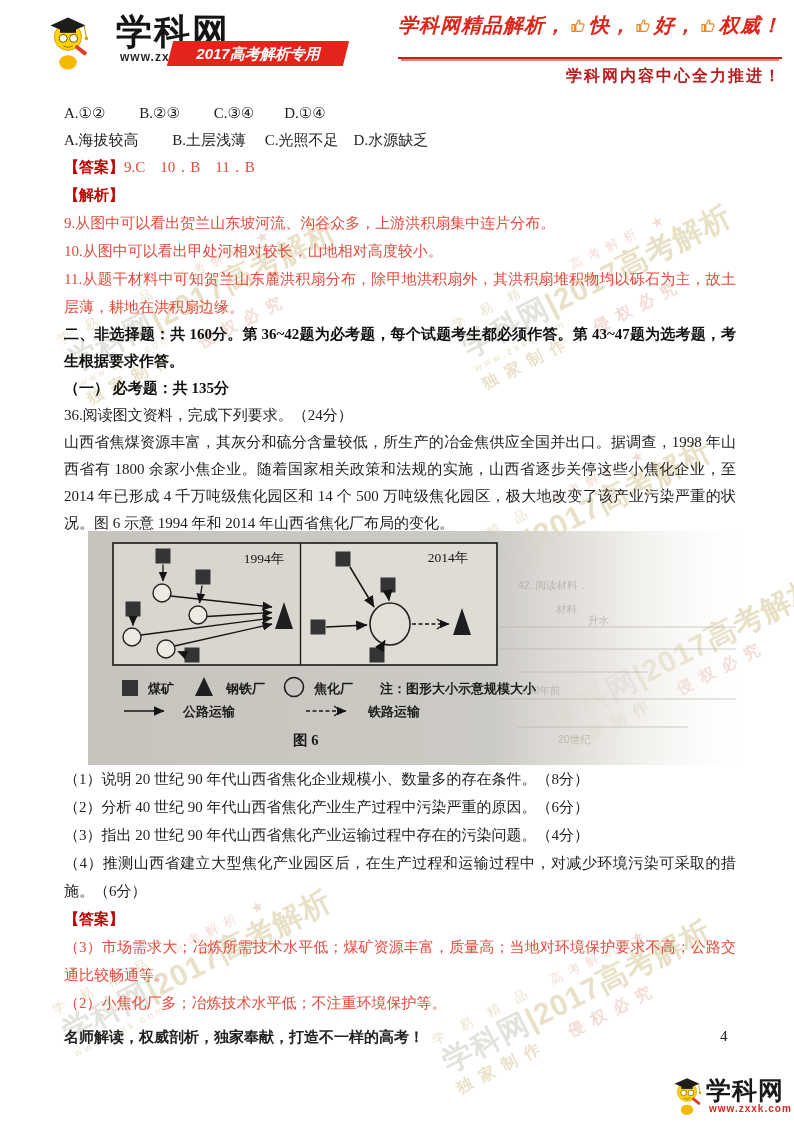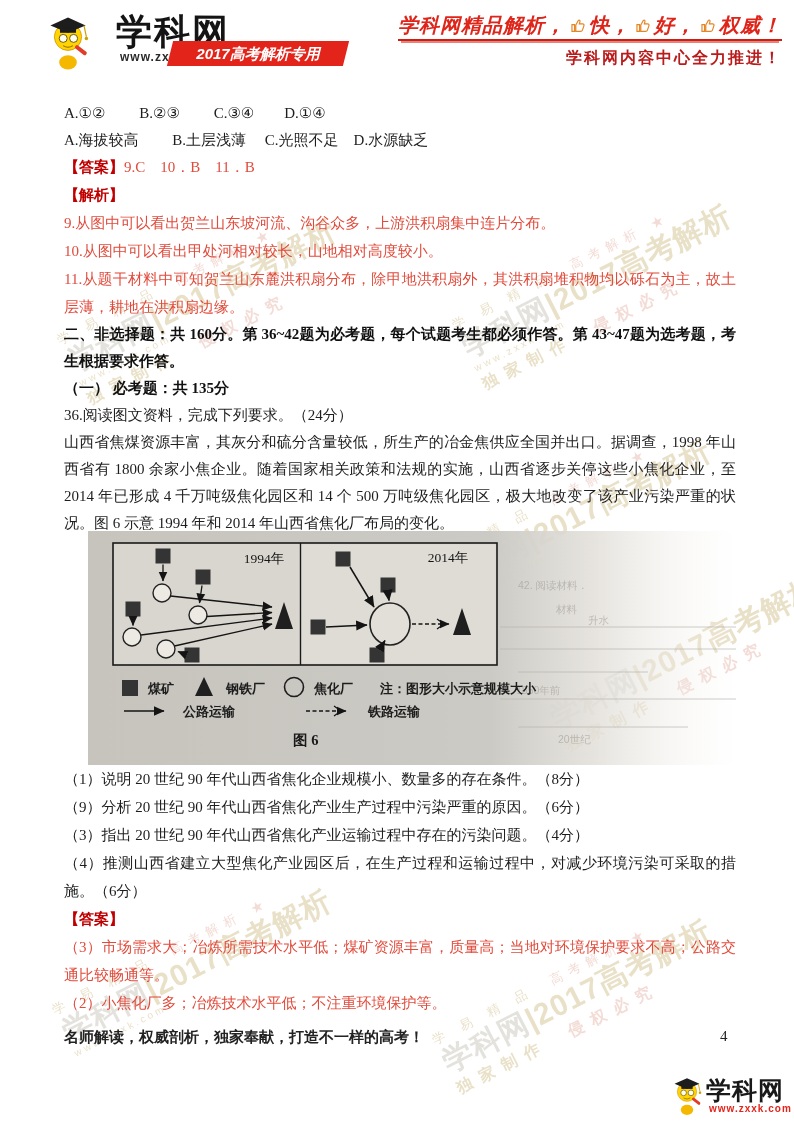--- a/index.html
+++ b/index.html
@@ -11,21 +11,21 @@
              font-family:"Liberation Sans",sans-serif;letter-spacing:2px;}
   .hdr-url{position:absolute;left:120px;top:50px;font-size:12px;font-weight:bold;color:#2a2a2a;
            font-family:"Liberation Sans",sans-serif;letter-spacing:1px;}
   .hdr-banner{position:absolute;left:170px;top:41px;width:176px;height:25px;background:#e3241b;
               transform:skewX(-14deg);}
   .hdr-banner span{display:block;transform:skewX(14deg);color:#fff;font-weight:bold;font-style:italic;
                    font-size:15px;text-align:center;line-height:25px;font-family:"Liberation Sans",sans-serif;}
   .slogan-block{position:absolute;right:12px;top:12px;text-align:right;z-index:3;}
   .slogan1{display:flex;align-items:center;justify-content:flex-end;gap:2px;
            color:#df241a;font-weight:bold;font-style:italic;font-size:20px;letter-spacing:1px;
-           border-bottom:2px solid #cf1d12;padding-bottom:0;box-shadow:0 5px 0 -3px rgba(207,29,18,.55);}
+           border-bottom:2px solid #cf1d12;padding-bottom:18px;box-shadow:0 5px 0 -3px rgba(207,29,18,.55);}
   .thumb{width:17px;height:17px;margin:0 1px;}
   .slogan2{margin-top:7px;font-size:16px;font-weight:bold;color:#b91c1c;letter-spacing:2px;
            font-family:"Liberation Sans",sans-serif;}
   
   .wm{position:absolute;z-index:2;transform:rotate(-27deg);transform-origin:left top;opacity:.55;
       pointer-events:none;white-space:nowrap;font-family:"Liberation Sans",sans-serif;line-height:1.15;}
   .wm-mini{font-size:13px;letter-spacing:7px;}
   .wm-main{font-size:30px;font-weight:bold;letter-spacing:1px;}
   .wm-url{font-size:10px;letter-spacing:3px;}
   .wm-l2{font-size:16px;font-weight:bold;letter-spacing:9px;margin-top:3px;}
@@ -240,21 +240,21 @@
           <line x1="251" y1="180" x2="258" y2="180" stroke="#141414" stroke-width="1.3" marker-end="url(#ah)"></line>
         </g>
         <text x="280" y="185" class="figtext" font-size="13">铁路运输</text>
 
         <text x="205" y="214" font-size="14.5" font-weight="bold" fill="#1a1a1a">图 6</text>
       </svg>
     </div>
 
     <div class="subq">
       <p>（1）说明 20 世纪 90 年代山西省焦化企业规模小、数量多的存在条件。（8分）</p>
-      <p>（9）分析 20 世纪 90 年代山西省焦化产业生产过程中污染严重的原因。（6分）</p>
+      <p>（2）分析 40 世纪 90 年代山西省焦化产业生产过程中污染严重的原因。（6分）</p>
       <p>（3）指出 20 世纪 90 年代山西省焦化产业运输过程中存在的污染问题。（4分）</p>
       <p>（4）推测山西省建立大型焦化产业园区后，在生产过程和运输过程中，对减少环境污染可采取的措施。（6分）</p>
     </div>
 
     <div class="ans2">
       <p><span class="redlabel">【答案】</span></p>
       <p class="red">（3）市场需求大；冶炼所需技术水平低；煤矿资源丰富，质量高；当地对环境保护要求不高；公路交通比较畅通等。</p>
       <p class="red">（2）小焦化厂多；冶炼技术水平低；不注重环境保护等。</p>
     </div>
   </div>

